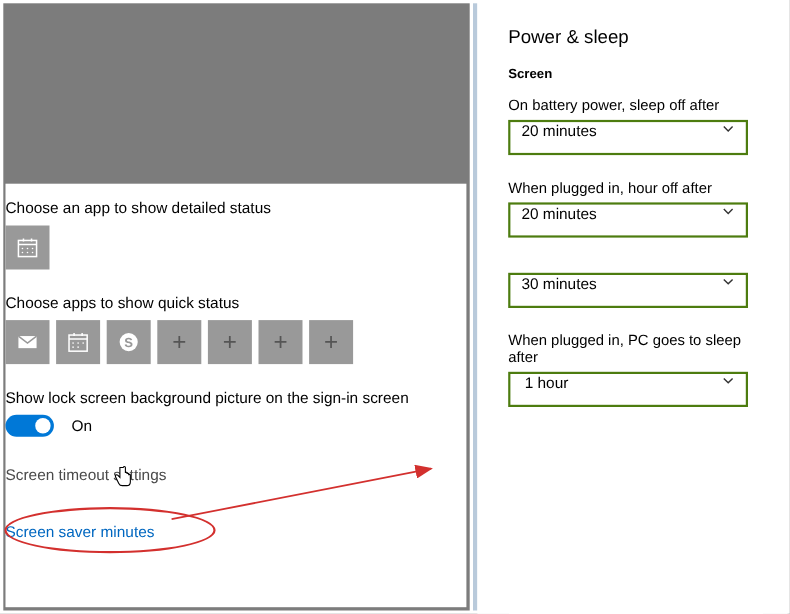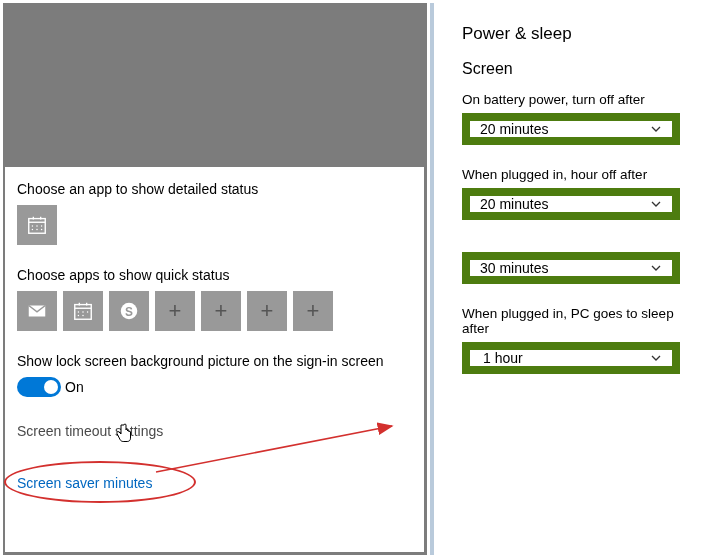--- a/index.html
+++ b/index.html
@@ -20,37 +20,37 @@
     width: 424px;
     height: 552px;
     background: #7c7c7c;
   }
   .lock-panel {
     position: absolute;
     left: 2px; top: 164px;
     width: 419px;
     height: 385px;
     background: #fff;
-    padding: 14px 12px 10px 12px;
+    padding: 14px 12px 10px 0;
   }
   .section-label {
     font-size: 14px;
     margin: 0 0 8px 0;
   }
   .tile-row { display: flex; gap: 6px; margin-bottom: 22px; }
   .tile {
     width: 40px; height: 40px;
     background: #999;
     display: flex; align-items: center; justify-content: center;
     color: #fff;
     cursor: pointer;
   }
   .tile svg { width: 22px; height: 22px; display:block; }
   .plus-tile { font-size: 22px; color:#555; }
-  .toggle-row { display: flex; align-items: center; gap: 4px; margin: 8px 0 16px 0; }
+  .toggle-row { display: flex; align-items: center; gap: 16px; margin: 8px 0 16px 0; }
   .toggle {
     width: 44px; height: 20px; border-radius: 10px;
     background: #0078d7; position: relative; cursor: pointer;
   }
   .toggle::after {
     content: ""; position: absolute; right: 3px; top: 3px;
     width: 14px; height: 14px; border-radius: 50%; background: #fff;
   }
   .link {
     color: #0067c0;
@@ -75,26 +75,26 @@
     background: #b9cadb;
   }
   .right-panel {
     position: absolute;
     left: 434px; top: 0;
     width: 282px; height: 558px;
     background: #fff;
     padding: 24px 22px 10px 28px;
   }
   .h1 { font-size: 17px; font-weight: 300; margin: 0 0 16px 0; }
-  .h2 { font-size: 16px; font-weight: 400; margin: 0 0 14px 0; }
+  .h2 { font-size: 12px; font-weight: 700; margin: 0 0 14px 0; }
   .field-label { font-size: 13.5px; margin: 0 0 6px 0; }
   .select {
     width: 218px; height: 32px;
-    border: 8px solid #4d7c0f;
-    display: flex; align-items: center; justify-content: space-between;
+    border: 2px solid #4d7c0f;
+    display: flex; justify-content: space-between;
     padding: 0 10px 0 10px;
     font-size: 14px;
     background: #fff;
     cursor: pointer;
     margin-bottom: 22px;
   }
   .chevron svg { width: 12px; height: 12px; display:block; }
   .section-gap { height: 10px; }
   .cursor-hand {
     position: absolute;
@@ -187,21 +187,21 @@
   </div>
 </div>
 
 <div class="divider"></div>
 
 <div class="right-panel">
   <h1 class="h1">Power &amp; sleep</h1>
 
   <h2 class="h2">Screen</h2>
 
-  <p class="field-label">On battery power, turn off after</p>
+  <p class="field-label">On battery power, sleep off after</p>
   <div class="select">
     <span>20 minutes</span>
     <span class="chevron">
         <svg viewBox="0 0 12 12">
           <polyline points="2,4 6,8 10,4" fill="none" stroke="#333" stroke-width="1.3"></polyline>
         </svg>
       </span>
   </div>
 
   <p class="field-label">When plugged in, hour off after</p>

